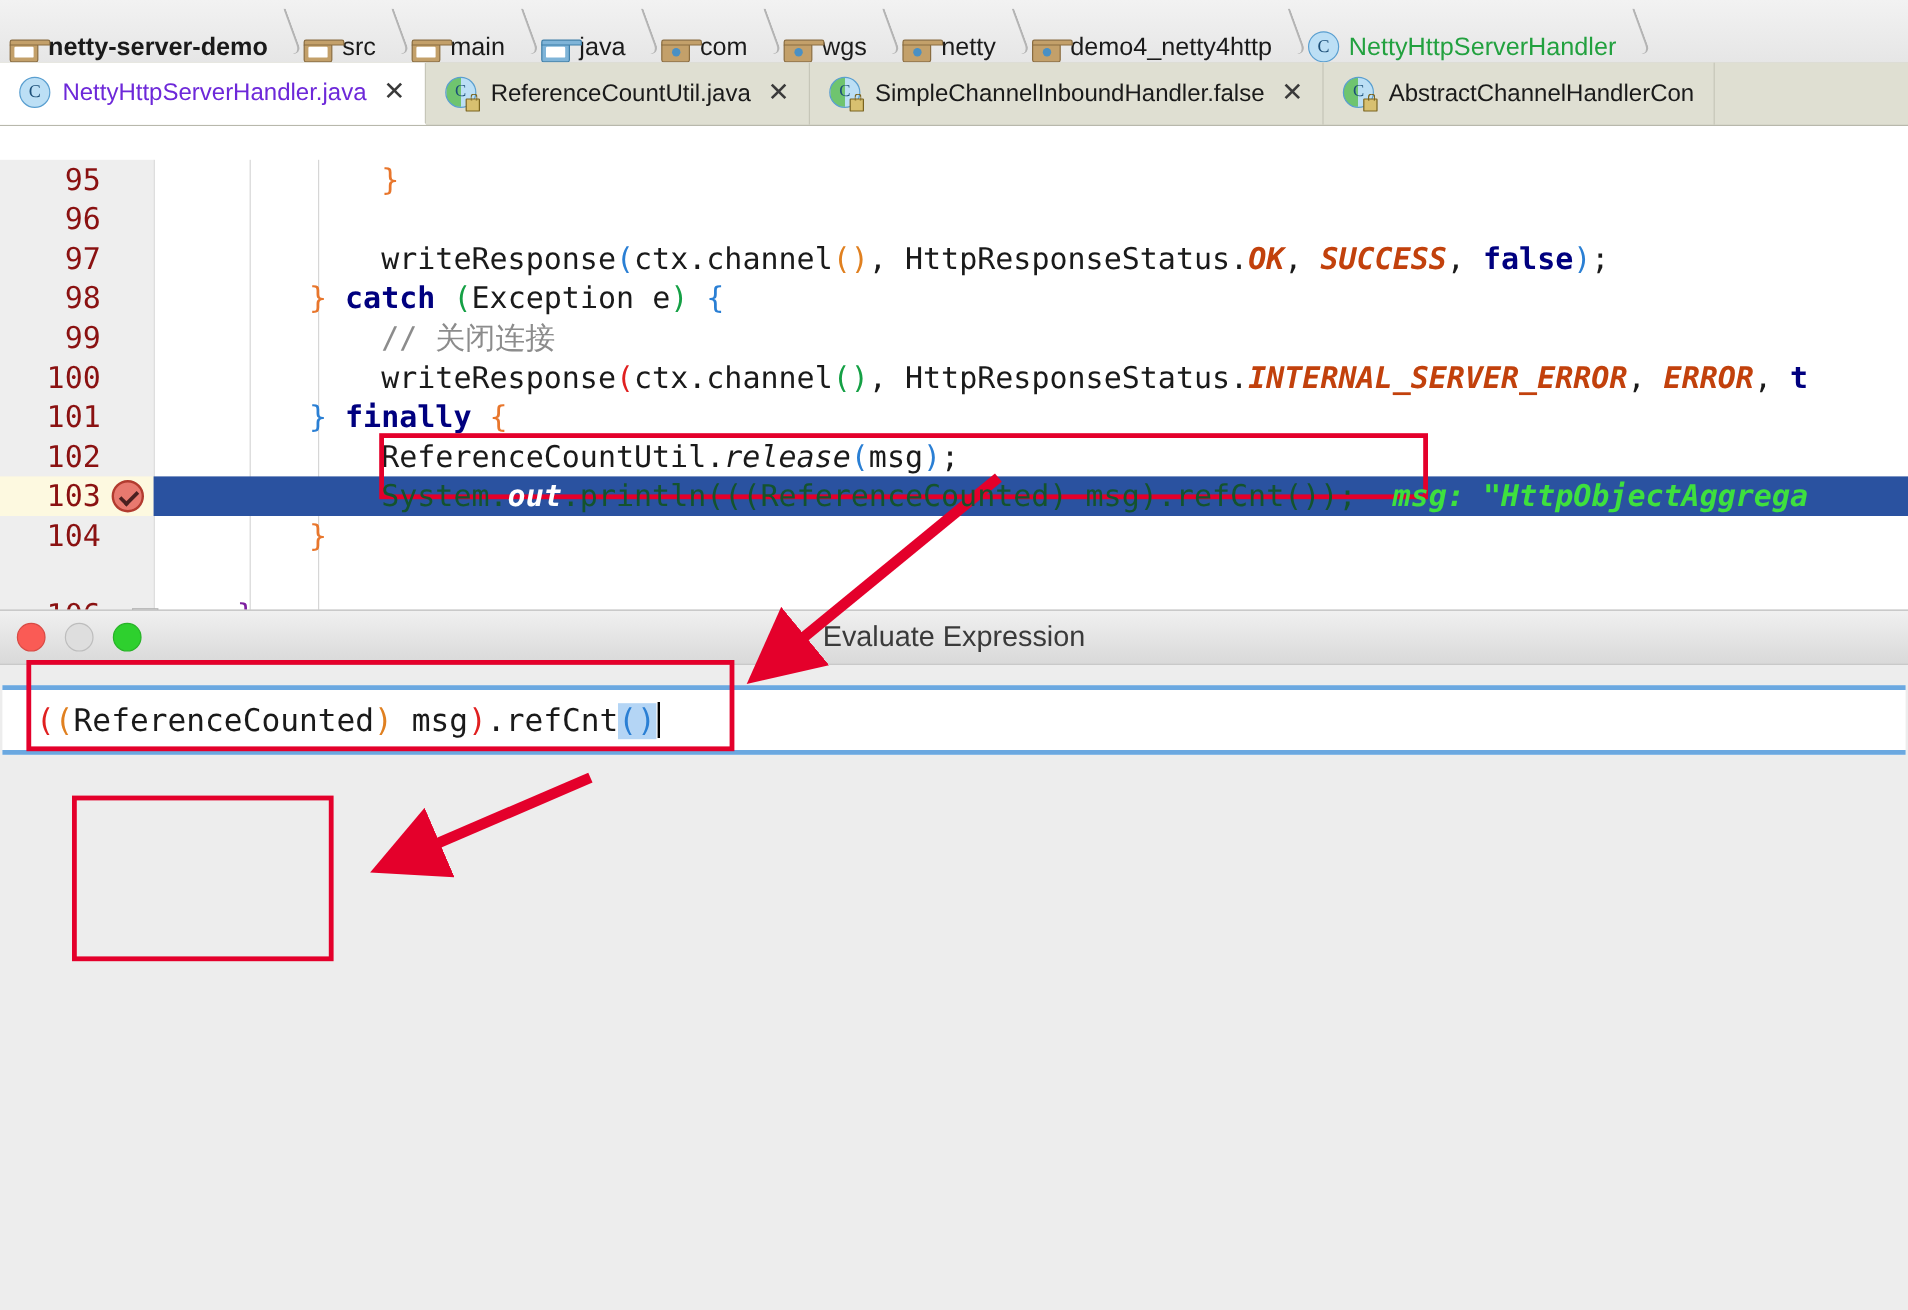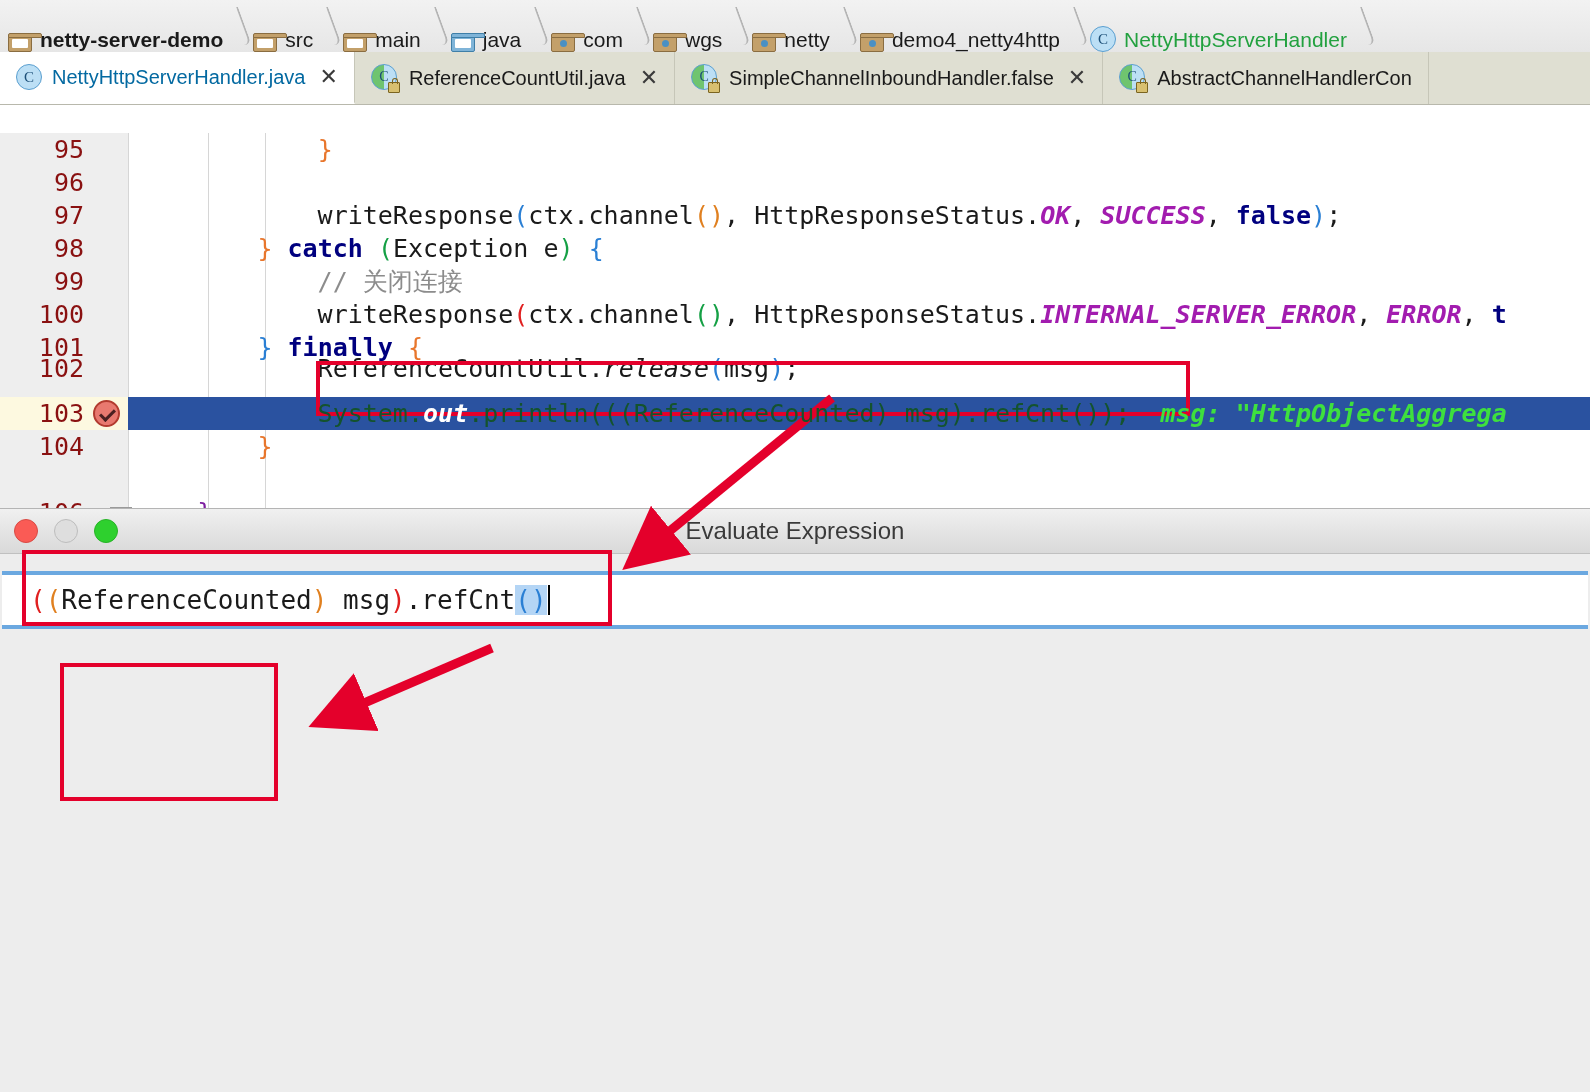--- a/index.html
+++ b/index.html
@@ -82,21 +82,21 @@
     overflow:hidden;
   }
   .tab{
     display:flex;align-items:center;gap:10px;
     padding:0 16px;height:52px;
     font-size:20px;color:#1a1a1a;white-space:nowrap;
     border-right:1px solid #c6c6b8;
     box-sizing:border-box;
   }
   .tab.active{background:#ffffff;border-bottom:2px solid #ffffff;}
-  .tab.active .tab-label{color:#0369a1;}
+  .tab.active .tab-label{color:#6d28d9;}
   .tab-close{
     font-size:22px;color:#3a3a3a;line-height:1;margin-left:4px;font-family:"DejaVu Sans",sans-serif;
   }
   
   .ico-libclass{
     width:28px;height:28px;flex:0 0 28px;position:relative;
   }
   .ico-libclass .circ{
     position:absolute;left:0;top:0;width:26px;height:26px;border-radius:50%;
     background:linear-gradient(90deg,#6fc46f 0 50%,#bcdff5 50% 100%);
@@ -160,21 +160,21 @@
   .code-row.current .sel{
     position:absolute;left:128px;top:0;width:1462px;height:33px;background:#2a52a0;
   }
   .code-row.current .code-text,
   .code-row.current .mid{position:relative;z-index:2;}
   .code-row.current .code-text{color:#ffffff;}
 
   
   .kw{color:#00007f;font-weight:bold;}
   .cmt{color:#8c8c8c;}
-  .sfield{color:#a21caf;font-weight:bold;font-style:italic;}
+  .sfield{color:#c2410c;font-weight:bold;font-style:italic;}
   .mth{color:#1a1a1a;font-style:italic;text-align:right;}
   .p-blue{color:#2a7fd4;}
   .p-orange{color:#e08020;}
   .p-red{color:#e02020;}
   .p-green{color:#15a045;}
   .brace-or{color:#e8762c;}
   .brace-bl{color:#2a7fd4;}
   .brace-pu{color:#7d1fa0;}
   .hint{color:#3ee03e;font-style:italic;font-weight:bold;}
   .w{color:#14532d;}
@@ -429,21 +429,21 @@
   </div>
 
   <div class="code-row" style="top:198px">
     <div class="lineno-cell">
       <span class="lineno">101</span>
       <span class="gutter-icon"></span>
     </div>
     <div class="code-text"><span>        </span><span class="brace-bl">}</span><span> </span><span class="kw">finally</span><span> </span><span class="brace-or">{</span></div>
   </div>
 
-  <div class="code-row" style="top:219px">
+  <div class="code-row" style="top:231px">
     <div class="lineno-cell">
       <span class="lineno">102</span>
       <span class="gutter-icon"></span>
     </div>
     <div class="code-text"><span>            ReferenceCountUtil.</span><span class="mth">release</span><span class="p-blue">(</span><span>msg</span><span class="p-blue">)</span><span>;</span></div>
   </div>
 
   <div class="code-row current" style="top:264px">
     <div class="sel"></div>
     <div class="lineno-cell">

